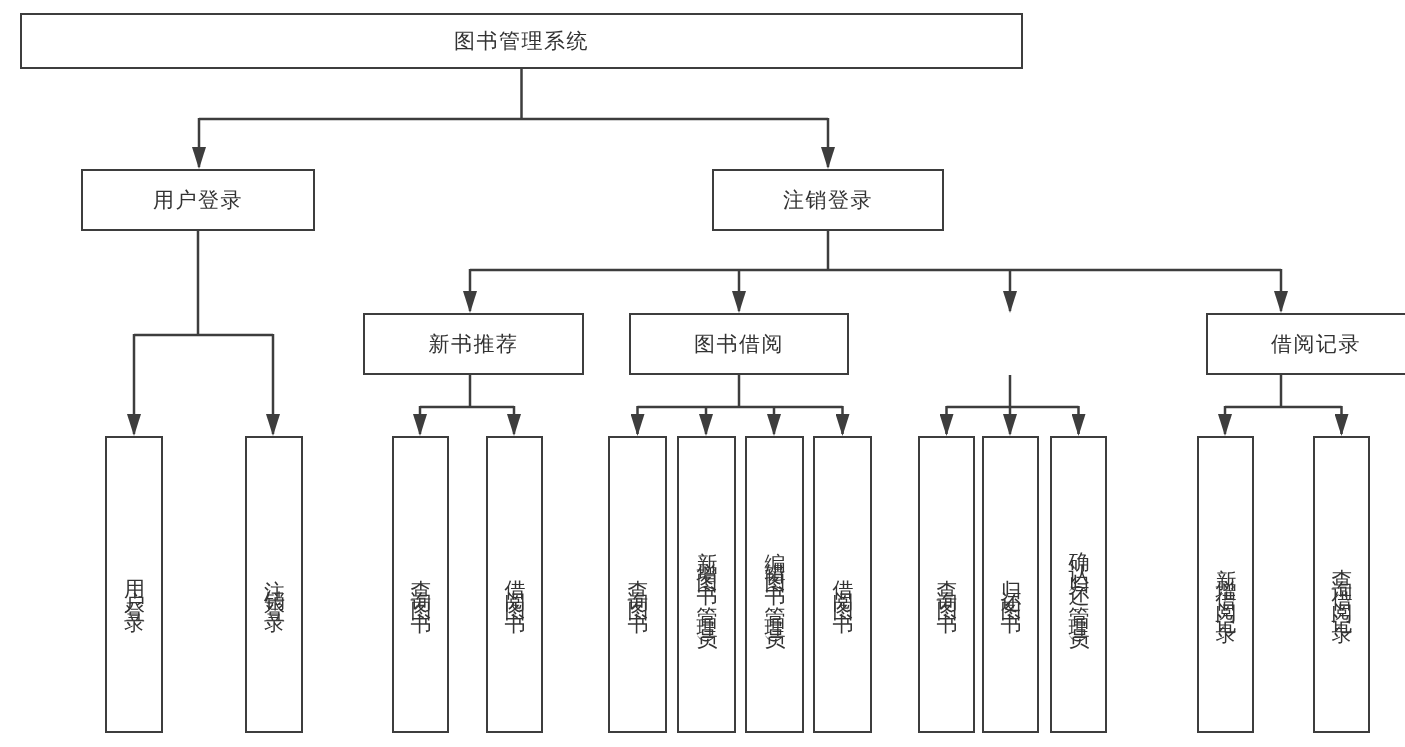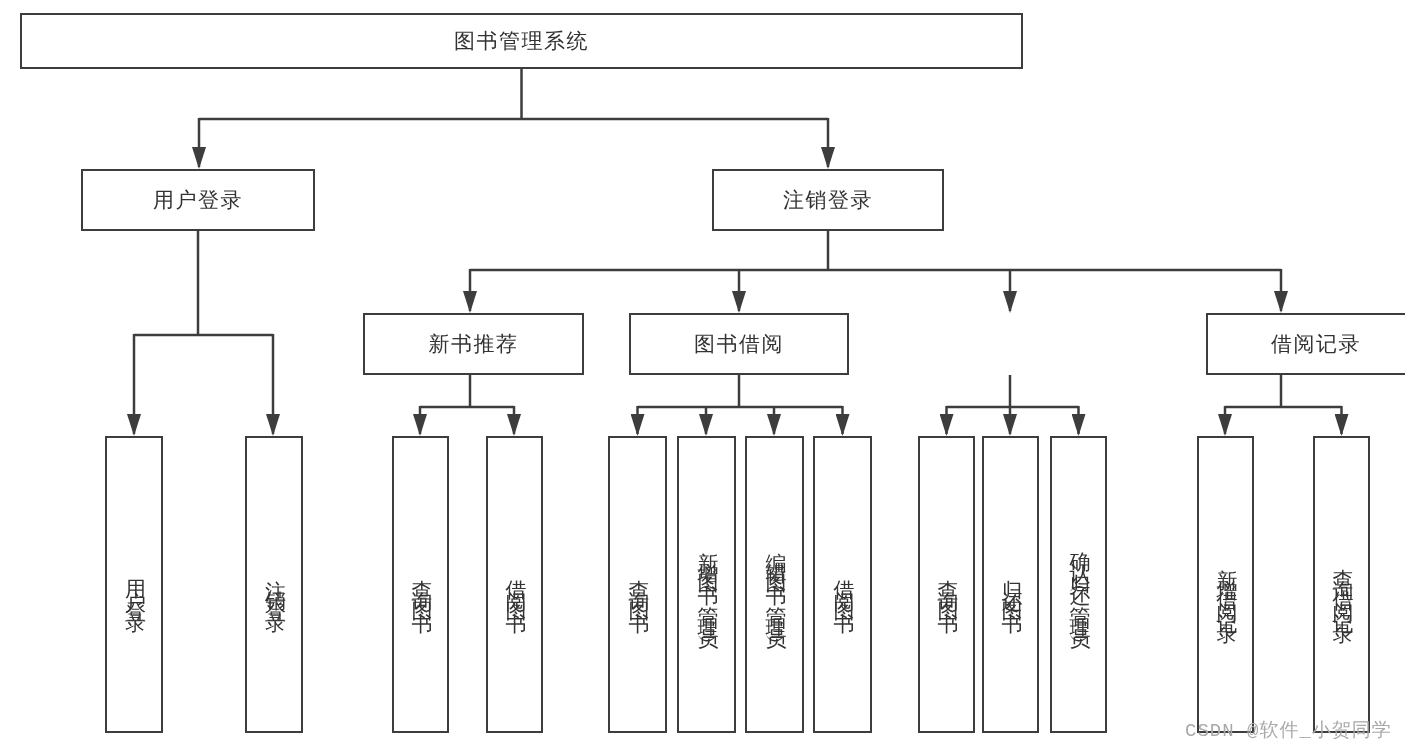--- a/index.html
+++ b/index.html
@@ -1,20 +1,20 @@
 <!DOCTYPE html>
 <html><head>
 <meta charset="utf-8">
 <style>
   html,body{margin:0;padding:0;background:#fff;}
   #stage{
     position:relative;
     width:1405px;height:747px;
     background:#fff;
-    font-family:Liberation Mono, monospace;
+    font-family:Liberation Serif, serif;
     overflow:hidden;
     border-radius:30px;
   }
   #wires{position:absolute;left:0;top:0;pointer-events:none;}
   .hbox{
     position:absolute;
     box-sizing:border-box;
     background:#fff;
     border:2px solid #3d3d3d;
     display:flex;align-items:center;justify-content:center;
@@ -160,15 +160,14 @@
     <span>确认归还（管理员）</span>
   </div>
 
   <div class="leaf" style="left:1197px;width:57px;">
     <span>新增借阅记录</span>
   </div>
   <div class="leaf" style="left:1313px;width:57px;">
     <span>查询借阅记录</span>
   </div>
 
-  <div id="watermark">CSDN @软件_小贺同学</div>
 
 </div>
 
 </body></html>

